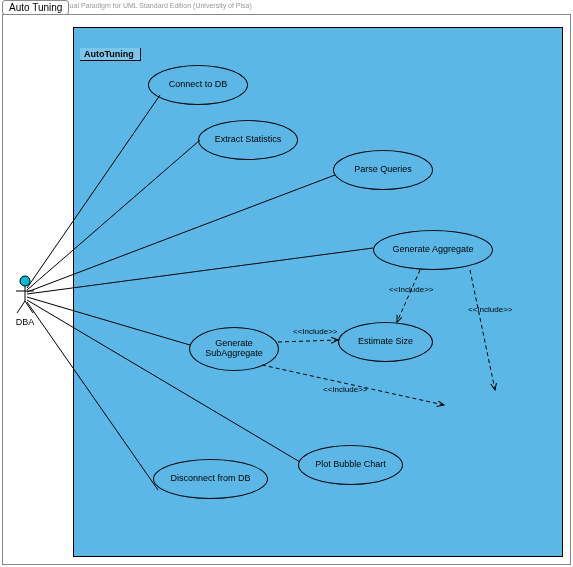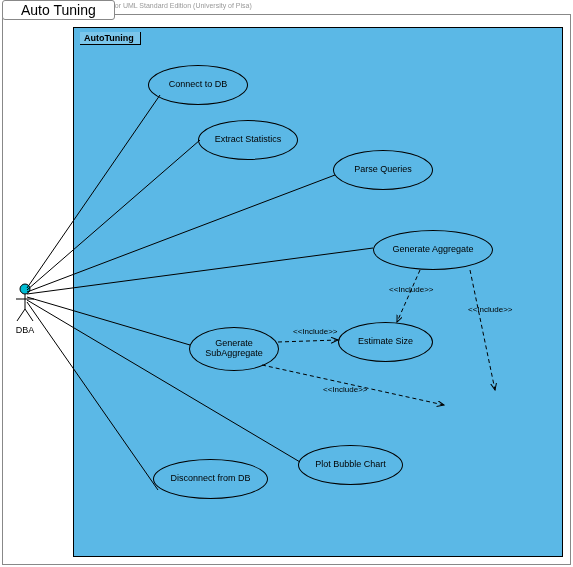--- a/index.html
+++ b/index.html
@@ -12,22 +12,22 @@
     height: 567px;
     position: relative;
     overflow: hidden;
   }
   .tab {
     position: absolute;
     top: 0;
     left: 2px;
     border: 1px solid #888;
     background: #fff;
-    padding: 1px 18px;
-    font-size: 14px;
+    padding: 1px 6px;
+    font-size: 10px;
     border-radius: 3px;
     z-index: 10;
   }
   .watermark {
     position: absolute;
     top: 2px;
     left: 60px;
     font-size: 7px;
     color: #999;
   }
@@ -44,21 +44,21 @@
     position: absolute;
     top: 12px;
     left: 70px;
     width: 490px;
     height: 530px;
     background: #5bb8e6;
     border: 1px solid #000;
   }
   .system-label {
     position: absolute;
-    top: 4px;
+    top: 20px;
     left: 6px;
     font-size: 9px;
     font-weight: bold;
     background: rgba(255,255,255,0.2);
     border: 1px solid #000;
     padding: 1px 6px 1px 4px;
     border-top: none;
     border-left: none;
   }
   .actor {
@@ -99,21 +99,21 @@
 
 <div class="tab">Auto Tuning</div>
 <div class="watermark">Visual Paradigm for UML Standard Edition (University of Pisa)</div>
 
 <div class="outer">
 
   <div class="system-box">
     <div class="system-label">AutoTuning</div>
   </div>
 
-  <div class="actor" style="top:268px; left:6px; width:32px;">
+  <div class="actor" style="top:260px; left:6px; width:32px;">
     <svg width="22" height="40">
       <circle cx="11" cy="6" r="5" fill="#00bcd4" stroke="#000"></circle>
       <line x1="11" y1="11" x2="11" y2="26" stroke="#000"></line>
       <line x1="2" y1="16" x2="20" y2="16" stroke="#000"></line>
       <line x1="11" y1="26" x2="3" y2="38" stroke="#000"></line>
       <line x1="11" y1="26" x2="19" y2="38" stroke="#000"></line>
     </svg>
     <div class="actor-label">DBA</div>
   </div>
 

